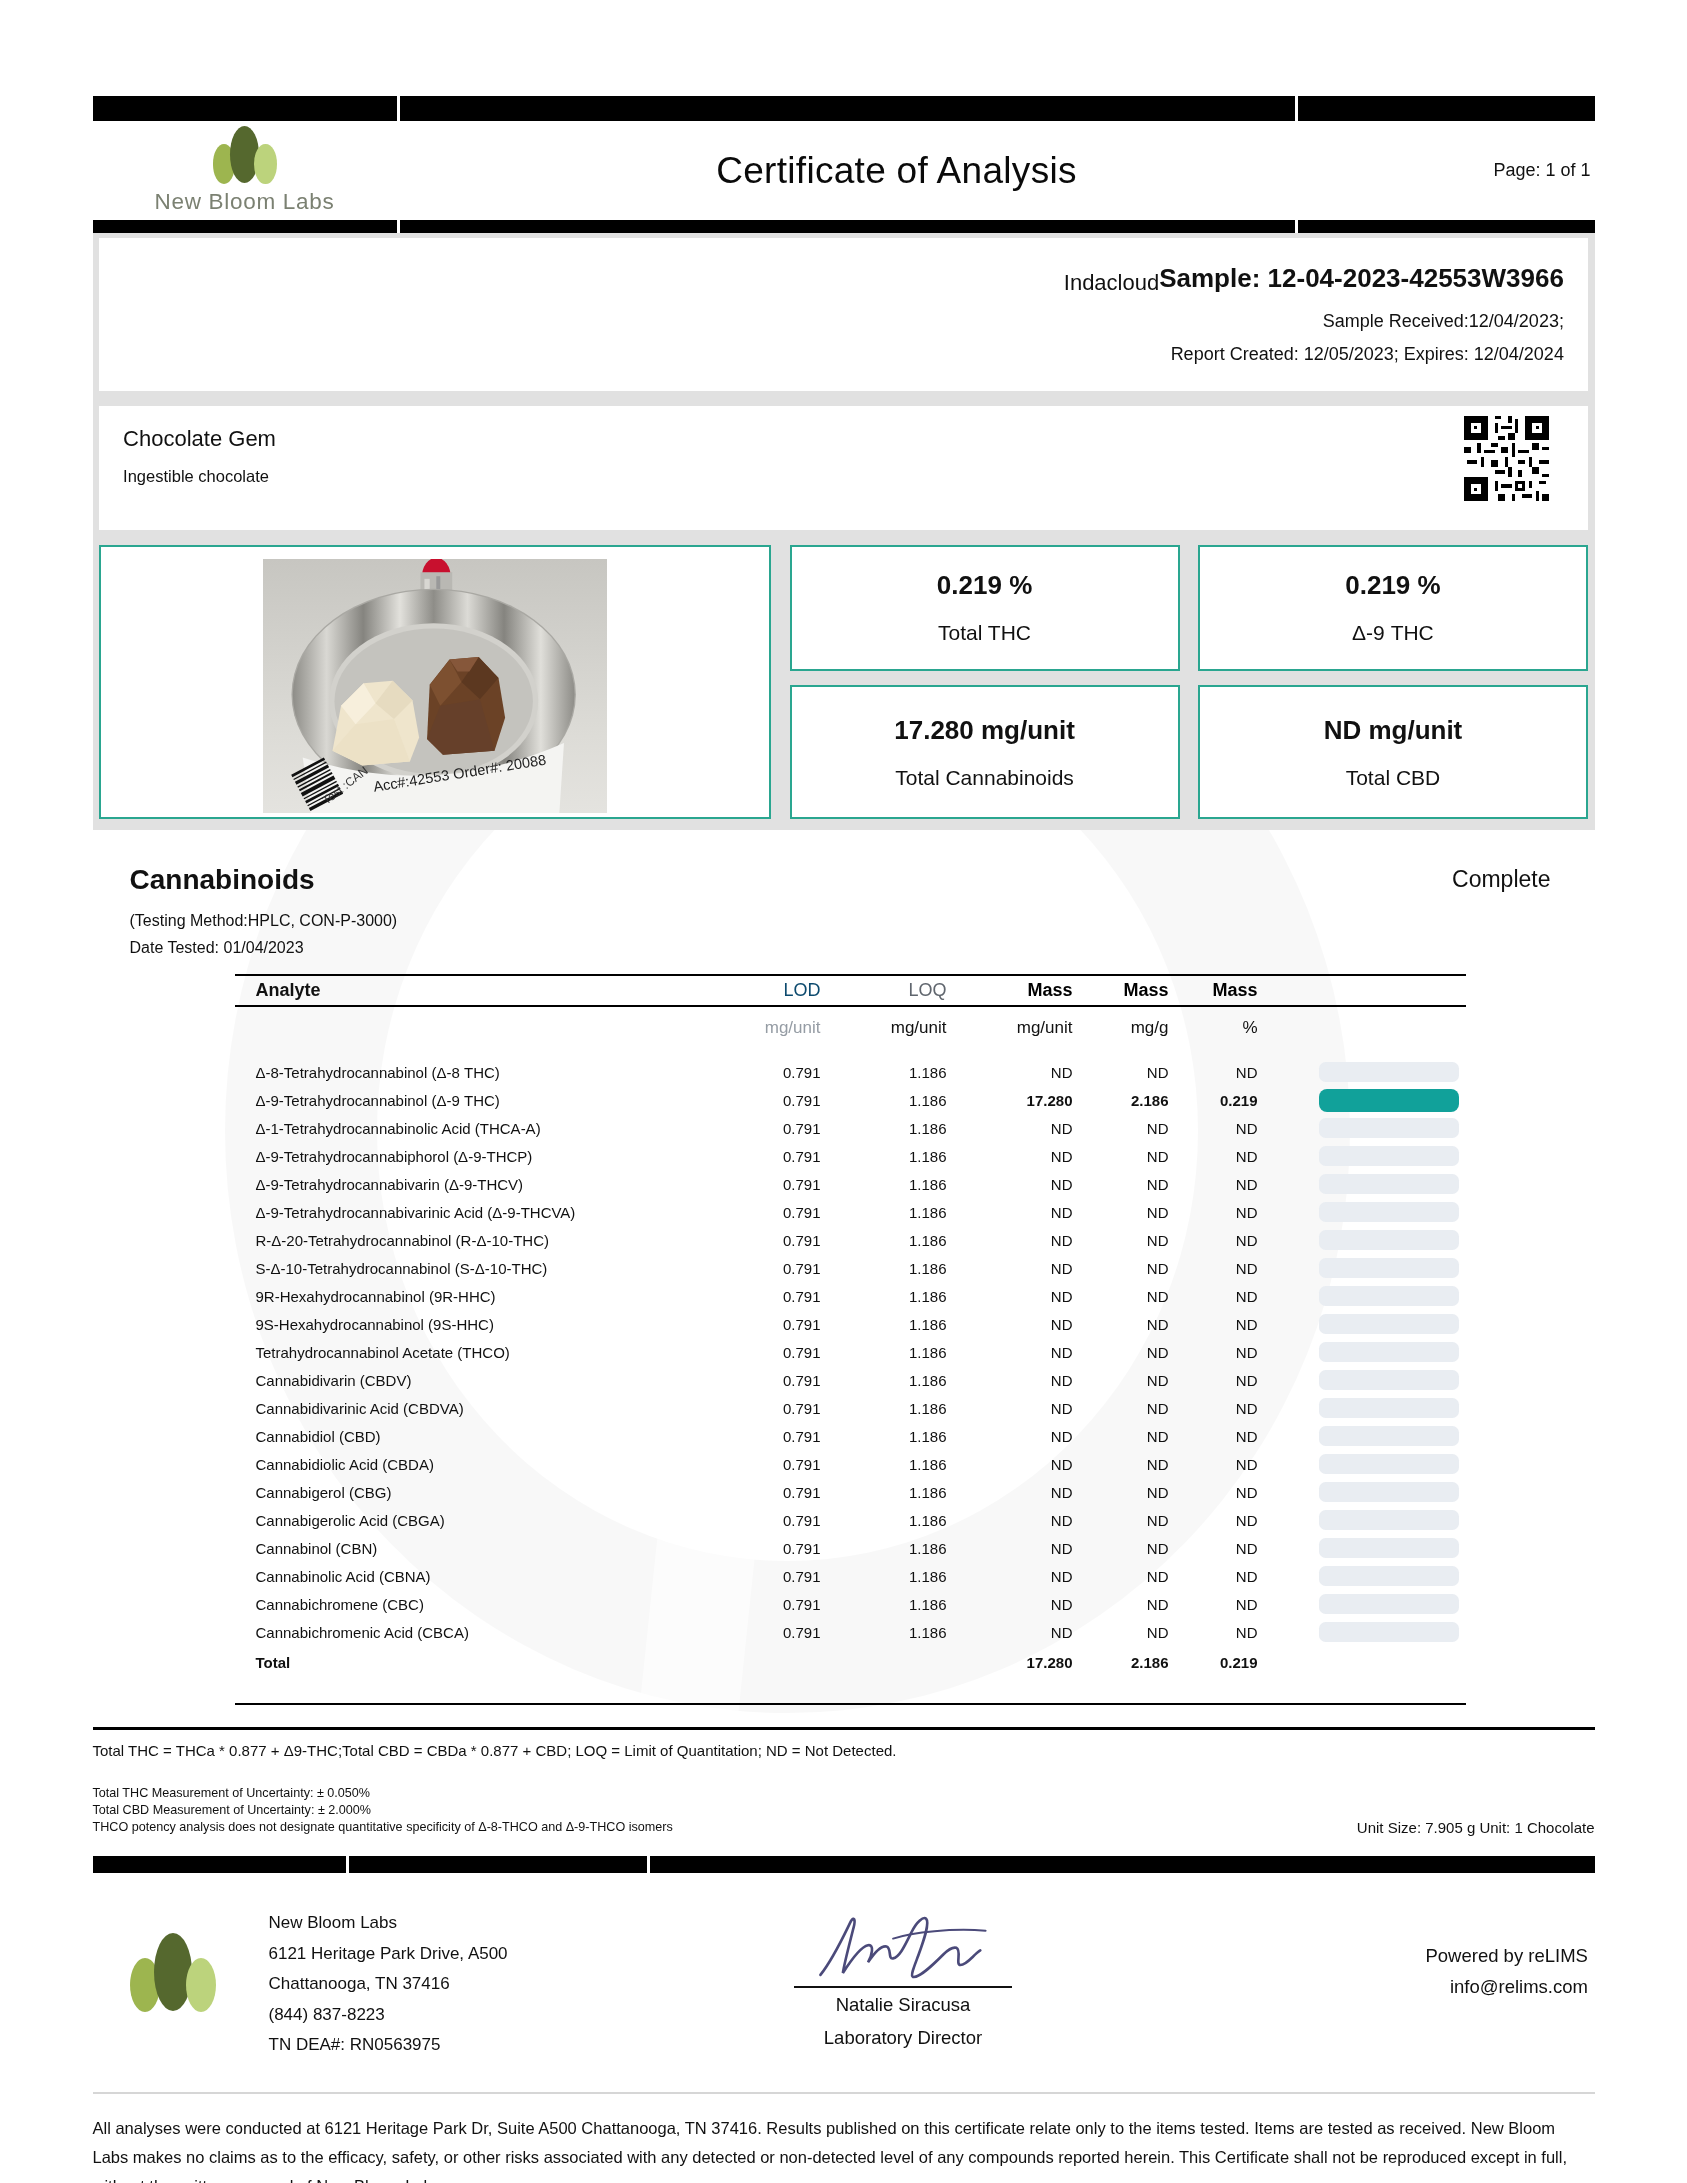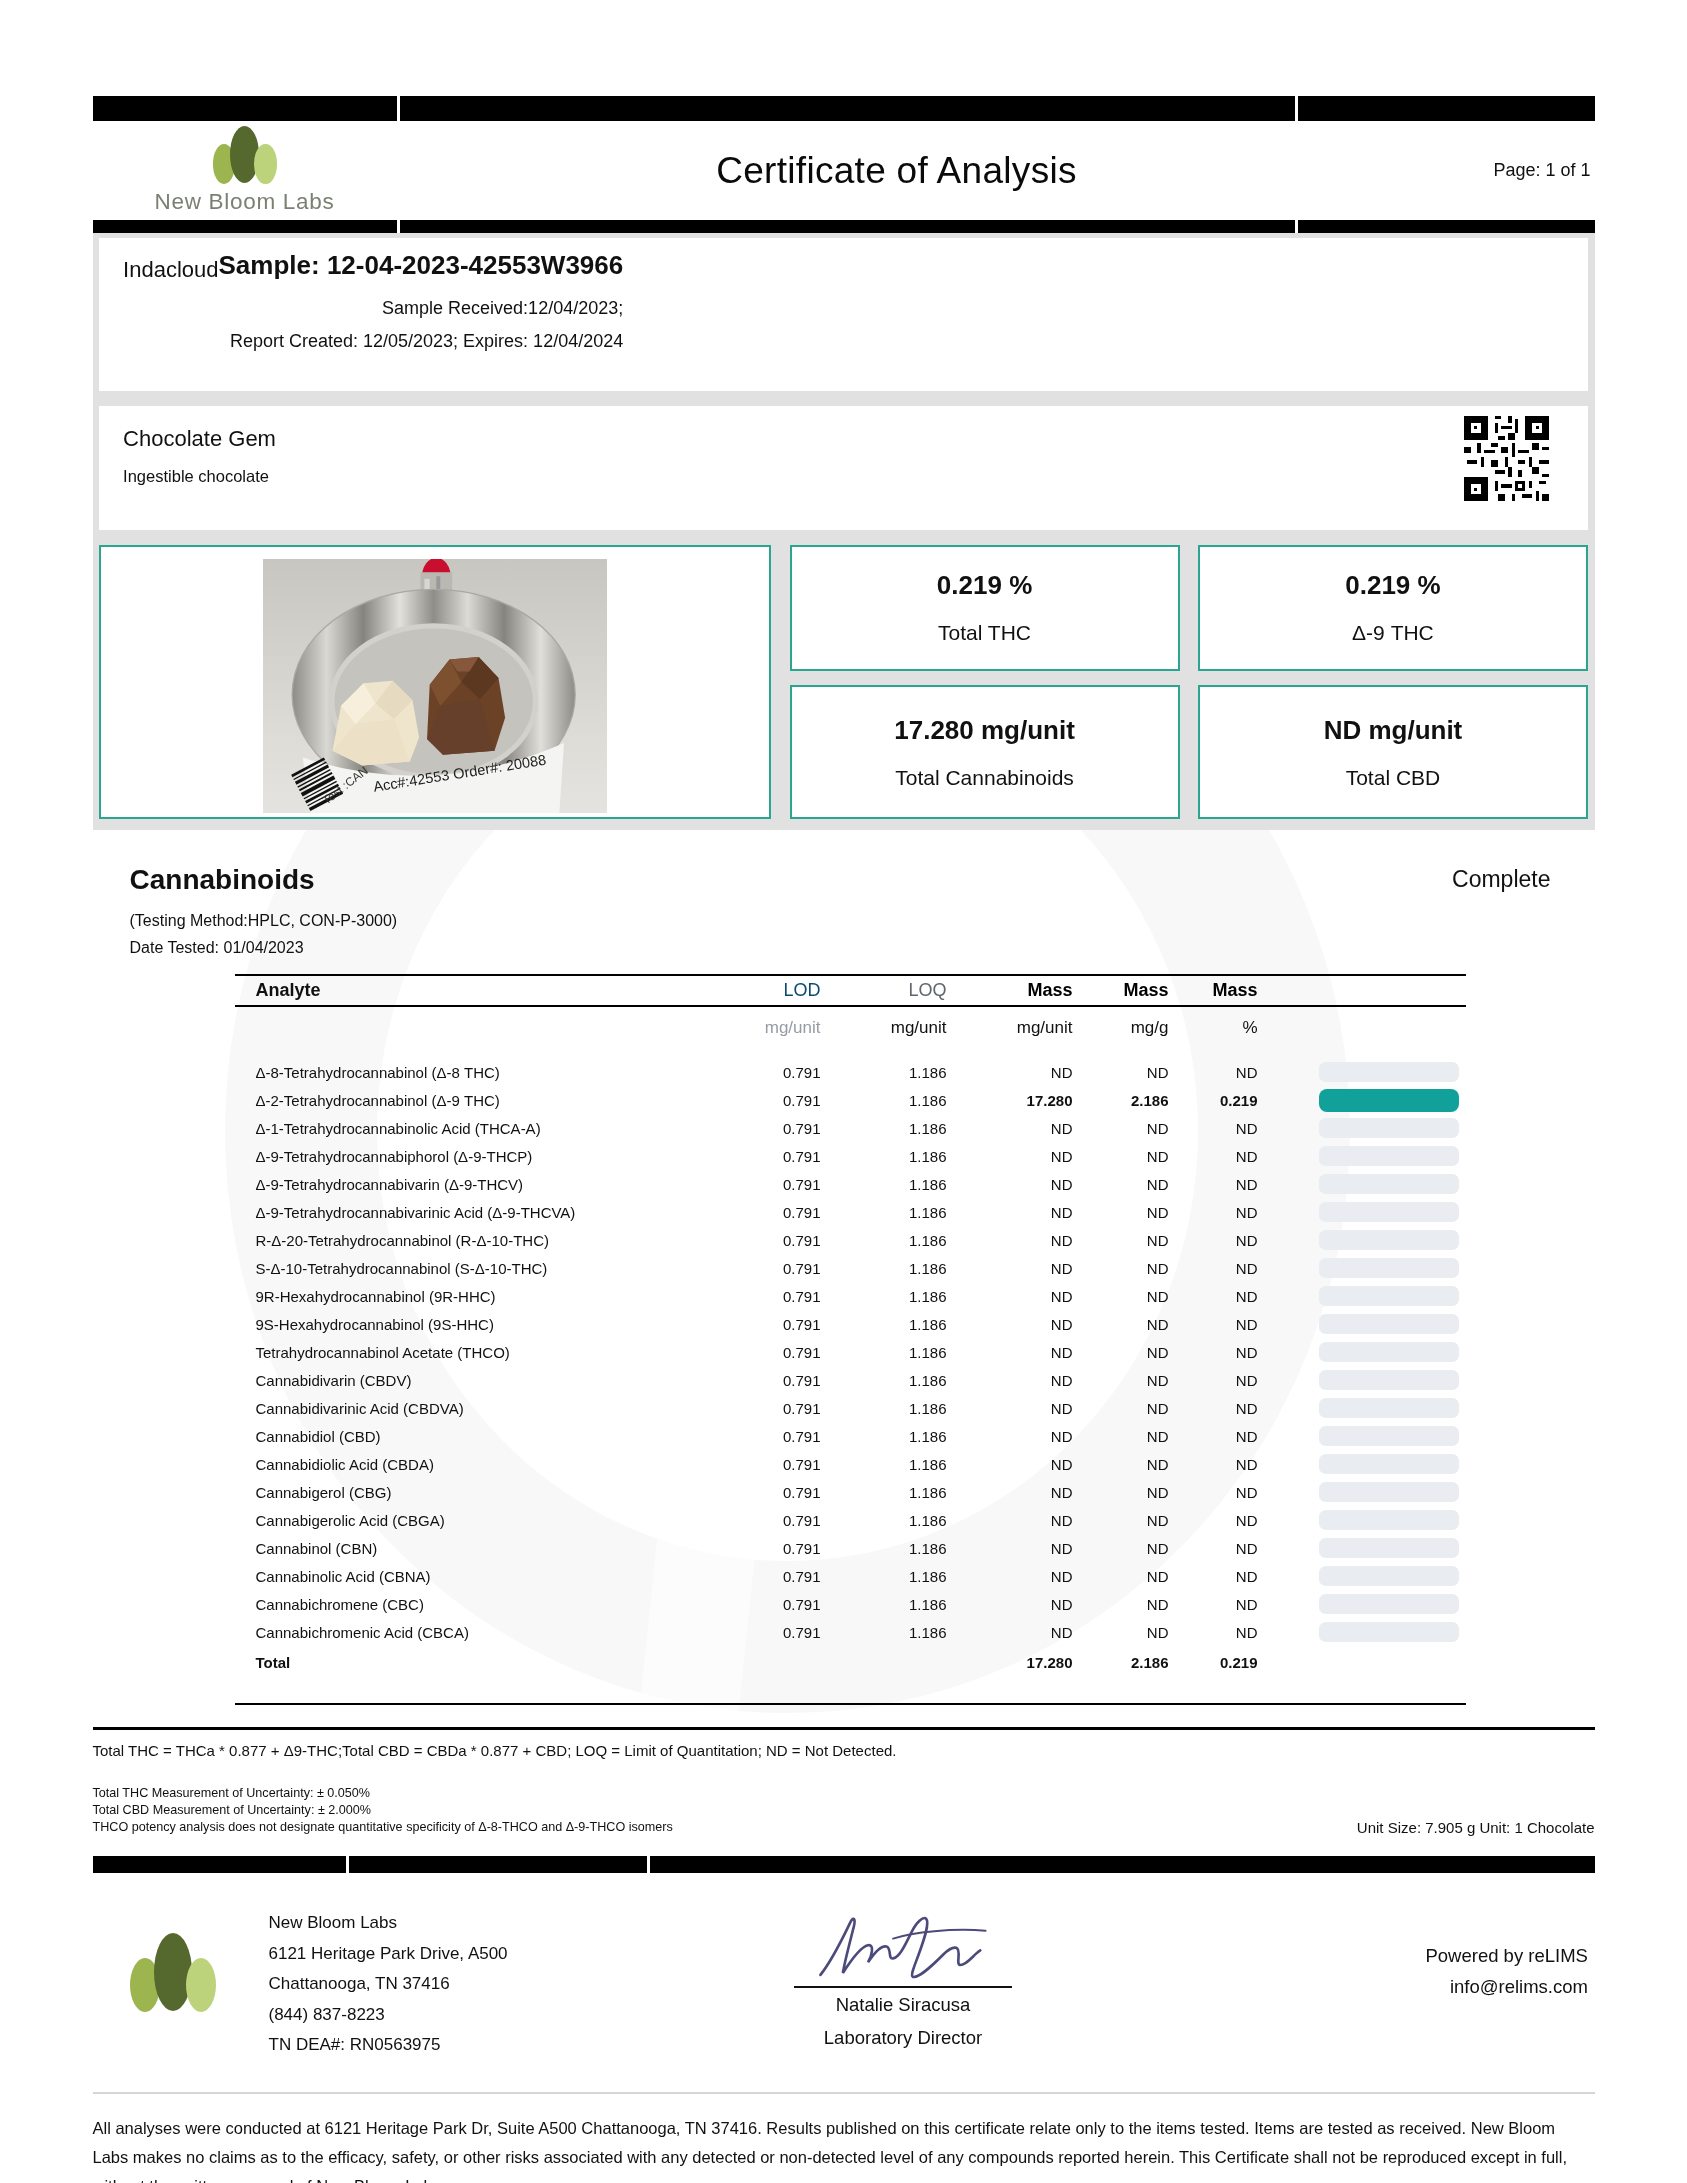--- a/index.html
+++ b/index.html
@@ -41,21 +41,21 @@
   .flower .pc { left:17px; top:0; width:29px; height:57px; background:#55682e; }
   .flower .pr { right:0; top:18.5px; width:22.5px; height:40px; background:#bcd37c; }
   .flower.big { width:86px; height:83px; }
   .flower.big .pl { top:25px; width:30px; height:54px; }
   .flower.big .pc { left:24px; width:38px; height:78px; }
   .flower.big .pr { top:25px; width:30px; height:54px; }
 
   
   .grayband { background:#e1e1e1; padding:5.3px 6.6px 10.6px; position:relative; z-index:2; }
   .card { background:#fff; }
-  .card1 { height:153px; display:flex; justify-content:flex-start; padding:12px 24px; }
+  .card1 { height:153px; display:flex; justify-content:flex-end; padding:25px 24px; }
   .client { font-size:22px; margin-top:6.6px; }
   .samp { text-align:right; }
   .samp-id { font-size:26px; font-weight:bold; margin-bottom:17px; }
   .samp-line { font-size:18px; margin-top:12px; }
   .card2 { height:124px; margin-top:14.6px; position:relative; padding:20px 24px; }
   .prod-name { font-size:22px; }
   .prod-type { font-size:16.5px; margin-top:14.6px; }
   .qr { position:absolute; right:32px; top:2.6px; width:99px; height:99px; background:#fff; }
 
   
@@ -340,21 +340,21 @@
     <div class="num">0.791</div>
     <div class="num">1.186</div>
     <div class="num">ND</div>
     <div class="num">ND</div>
     <div class="num">ND</div>
     <div class="bar-cell">
                 <div class="ndbar"></div>
               </div>
   </div>
             <div class="trow arow">
-    <div class="c-analyte">Δ-2-Tetrahydrocannabinol (Δ-9 THC)</div>
+    <div class="c-analyte">Δ-9-Tetrahydrocannabinol (Δ-9 THC)</div>
     <div class="num">0.791</div>
     <div class="num">1.186</div>
     <div class="num bold">17.280</div>
     <div class="num bold">2.186</div>
     <div class="num bold">0.219</div>
     <div class="bar-cell">
                 <div class="ndbar detected"></div>
               </div>
   </div>
             <div class="trow arow">

